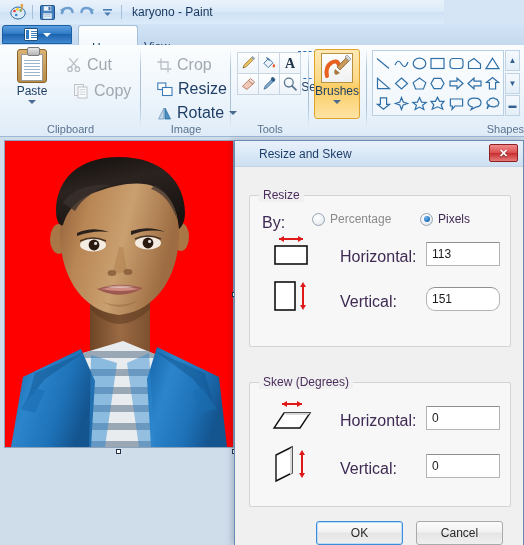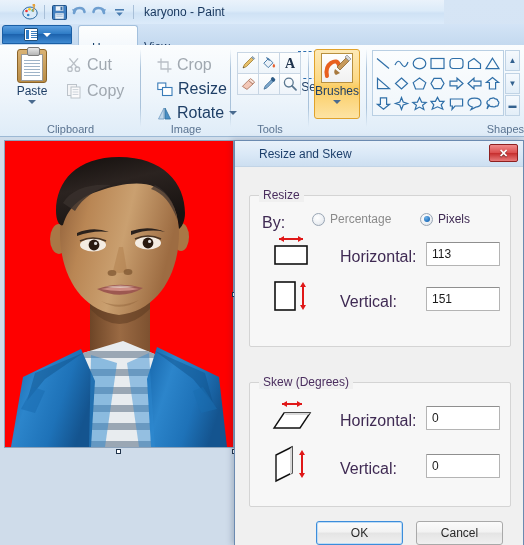--- a/index.html
+++ b/index.html
@@ -27,21 +27,21 @@
   }
 
   
   #titlebar {
     position: absolute;
     left: 0; top: 0;
     width: 444px; height: 24px;
     background: linear-gradient(to bottom, #eaf2fb 0%, #dcebf9 45%, #cfe2f5 55%, #dcebfa 100%);
     display: flex;
     align-items: center;
-    padding-left: 20px;
+    padding-left: 8px;
     box-sizing: border-box;
   }
   .qat-icon {
     width: 18px; height: 18px;
     display: inline-flex;
     align-items: center; justify-content: center;
     margin: 0 1px;
     position: relative;
   }
   .qat-sep {
@@ -556,21 +556,21 @@
           <svg width="16" height="16" viewBox="0 0 16 16">
             <circle cx="4" cy="12.2" r="2.2" fill="none" stroke="#b9bfc6" stroke-width="1.3"></circle>
             <circle cx="11.4" cy="12.2" r="2.2" fill="none" stroke="#b9bfc6" stroke-width="1.3"></circle>
             <line x1="3.4" y1="1.4" x2="11.3" y2="10.6" stroke="#b9bfc6" stroke-width="1.4"></line>
             <line x1="12" y1="1.4" x2="4.1" y2="10.6" stroke="#b9bfc6" stroke-width="1.4"></line>
           </svg>
         </span>
         <span class="rib-item-label dim">Cut</span>
       </div>
 
-      <div class="rib-row" style="left:66px; top:36px;">
+      <div class="rib-row" style="left:73px; top:36px;">
         <span>
           <svg width="16" height="16" viewBox="0 0 16 16">
             <rect x="1.5" y="1.5" width="9" height="11" fill="#f4f5f7" stroke="#bcc3ca"></rect>
             <rect x="5" y="4" width="9" height="11" fill="#fbfbfc" stroke="#bcc3ca"></rect>
             <line x1="6.6" y1="6.6" x2="12.4" y2="6.6" stroke="#cbd2d9"></line>
             <line x1="6.6" y1="9" x2="12.4" y2="9" stroke="#cbd2d9"></line>
             <line x1="6.6" y1="11.4" x2="12.4" y2="11.4" stroke="#cbd2d9"></line>
           </svg>
         </span>
         <span class="rib-item-label dim">Copy</span>
@@ -938,21 +938,21 @@
 
         <div style="position:absolute; left:20px; top:82px;">
           <svg width="44" height="36" viewBox="0 0 44 36">
             <rect x="5" y="4" width="20" height="28" fill="#ffffff" stroke="#111111" stroke-width="1.6"></rect>
             <line x1="33" y1="7" x2="33" y2="29" stroke="#e01818" stroke-width="2"></line>
             <path d="M33 4 L30 9 L36 9 Z" fill="#e01818"></path>
             <path d="M33 32 L30 27 L36 27 Z" fill="#e01818"></path>
           </svg>
         </div>
         <div class="dlg-label" style="left:90px; top:97px;">Vertical:</div>
-        <div class="textbox" style="left:176px; top:91px; width:74px; height:24px;">151</div>
+        <div class="textbox" style="left:176px; top:91px; width:74px; height:24px;border-radius:9px;">151</div>
 
       </div>
 
       <div class="fieldset" style="left:14px; top:215px; width:262px; height:125px;">
         <div class="legend">Skew (Degrees)</div>
 
         <div style="position:absolute; left:20px; top:14px;">
           <svg width="44" height="38" viewBox="0 0 44 38">
             <line x1="12" y1="7" x2="32" y2="7" stroke="#e01818" stroke-width="2"></line>
             <path d="M12 7 L17 4 L17 10 Z" fill="#e01818"></path>

